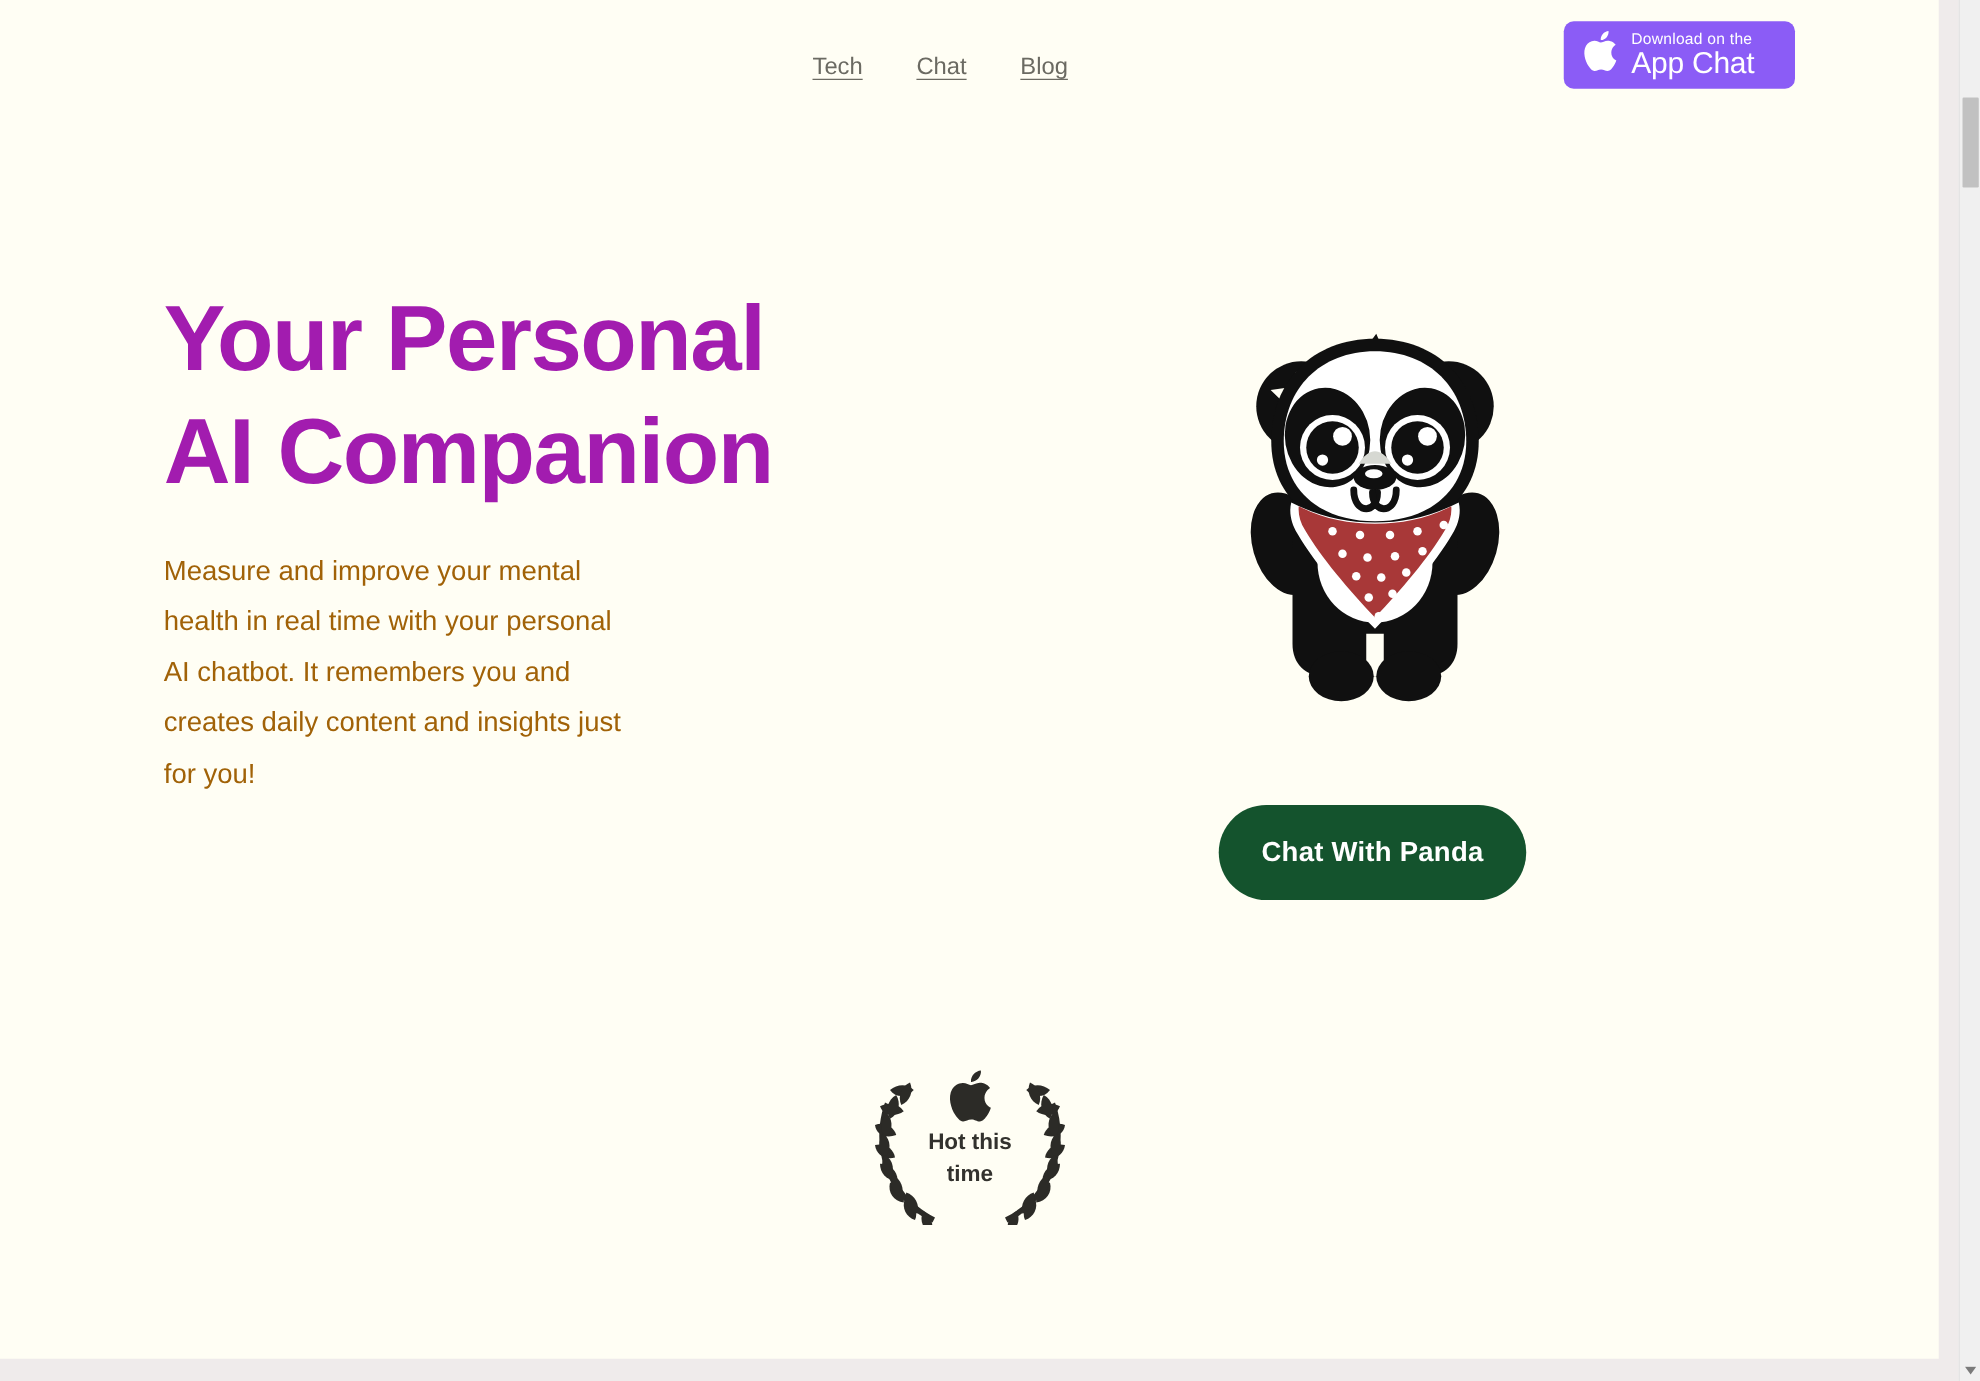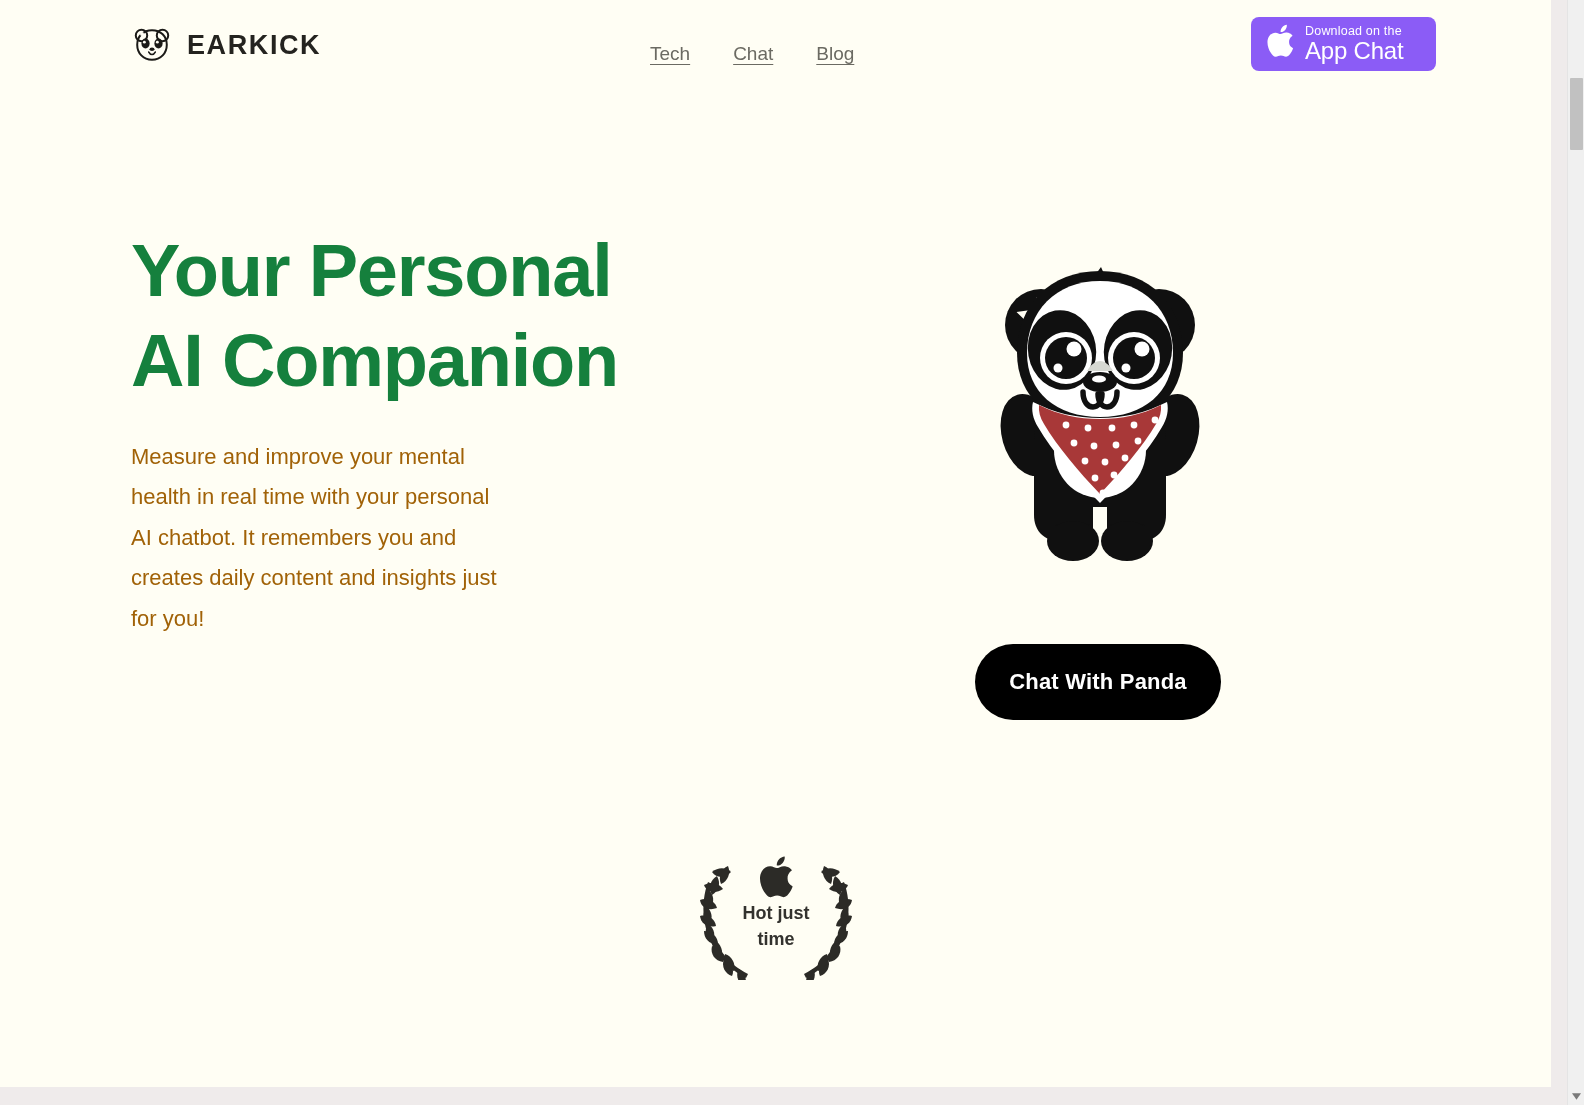--- a/index.html
+++ b/index.html
@@ -101,21 +101,21 @@
   #hero-copy {
     position:absolute;
     left:131px; top:226px;
     width:560px;
   }
   #hero-title {
     font-size:74px;
     font-weight:bold;
     line-height:1.22;
     letter-spacing:-1.2px;
-    color:#15803d;
+    color:#a21caf;
   }
   #hero-sub {
     margin-top:30px;
     width:380px;
     font-size:22px;
     line-height:40.5px;
     color:#a16207;
   }
 
   
@@ -126,21 +126,21 @@
   }
   #mascot { width:250px; height:350px; display:block; }
 
   
   #cta-chat {
     position:absolute;
     left:975px; top:644px;
     width:246px; height:76px;
     border:none;
     border-radius:38px;
-    background:#000000;
+    background:#14532d;
     color:#fff;
     font-family:"Liberation Sans", sans-serif;
     font-size:22px;
     font-weight:bold;
     letter-spacing:.2px;
     cursor:pointer;
   }
 
   
   #award-badge {
@@ -198,39 +198,20 @@
   }
   #scroll-down-arrow svg { width:9px; height:7px; display:block; }
 </style>
 </head>
 <body>
 
 <div id="page">
 
   <header id="site-header">
 
-    <a class="brand" href="#">
-      <span class="brand-mark">
-        <svg class="brand-mark" viewBox="0 0 44 44" xmlns="http://www.w3.org/2000/svg">
-          <g fill="none" stroke="#1b1a17" stroke-width="2.1">
-            <circle cx="11" cy="12" r="6"></circle>
-            <circle cx="33" cy="12" r="6"></circle>
-            <path d="M22 6.5c9.2 0 15.5 6.4 15.5 15.2S31.2 37.5 22 37.5 6.5 30.5 6.5 21.7 12.8 6.5 22 6.5z"></path>
-          </g>
-          <circle cx="11.5" cy="10.5" r="2.1" fill="#fffef4"></circle>
-          <ellipse cx="15.2" cy="20.5" rx="4.3" ry="5.2" fill="#1b1a17"></ellipse>
-          <ellipse cx="28.8" cy="20.5" rx="4.3" ry="5.2" fill="#1b1a17"></ellipse>
-          <circle cx="14" cy="19" r="1.5" fill="#fffef4"></circle>
-          <circle cx="27.6" cy="19" r="1.5" fill="#fffef4"></circle>
-          <ellipse cx="22" cy="26.5" rx="2.6" ry="1.8" fill="#1b1a17"></ellipse>
-          <path d="M18.6 29.4c1 1.9 2.2 2.6 3.4 2.6s2.4-.7 3.4-2.6" fill="none" stroke="#1b1a17" stroke-width="1.7" stroke-linecap="round"></path>
-        </svg>
-      </span>
-      <span class="brand-name">EARKICK</span>
-    </a>
 
     <nav class="main-nav">
       <a class="nav-link" href="#">Tech</a>
       <a class="nav-link" href="#">Chat</a>
       <a class="nav-link" href="#">Blog</a>
     </nav>
 
     <a class="appstore-badge" href="#">
       <span class="appstore-apple">
         <svg class="appstore-apple" viewBox="0 0 24 29" xmlns="http://www.w3.org/2000/svg">
@@ -365,21 +346,21 @@
         </g>
       </g>
     </svg>
     <div class="award-inner">
       <span class="award-apple">
         <svg class="award-apple" viewBox="0 0 24 29" xmlns="http://www.w3.org/2000/svg">
           <path fill="#2c2b27" d="M19.3 15.3c0-3.3 2.7-4.9 2.8-5-1.5-2.2-3.9-2.5-4.7-2.6-2-.2-3.9 1.2-4.9 1.2-1 0-2.6-1.2-4.2-1.1-2.2.03-4.2 1.3-5.3 3.2-2.3 3.9-.6 9.8 1.6 13 1.1 1.6 2.4 3.3 4 3.2 1.6-.06 2.2-1 4.1-1 1.9 0 2.5 1 4.2 1 1.7-.03 2.8-1.6 3.9-3.2 1.2-1.8 1.7-3.6 1.7-3.7-.04-.02-3.2-1.2-3.2-4.9z"></path>
           <path fill="#2c2b27" d="M16.2 5.6c.9-1.1 1.5-2.6 1.3-4.1-1.3.05-2.8.85-3.7 1.9-.8.94-1.5 2.44-1.3 3.88 1.4.11 2.8-.72 3.7-1.68z"></path>
         </svg>
       </span>
-      <span class="award-line">Hot just</span>
+      <span class="award-line">Hot this</span>
       <span class="award-line">time</span>
     </div>
   </div>
 
 </div>
 
 <div id="scrollbar">
   <div id="scroll-thumb"></div>
   <div id="scroll-down-arrow">
     <svg viewBox="0 0 10 7" xmlns="http://www.w3.org/2000/svg">

